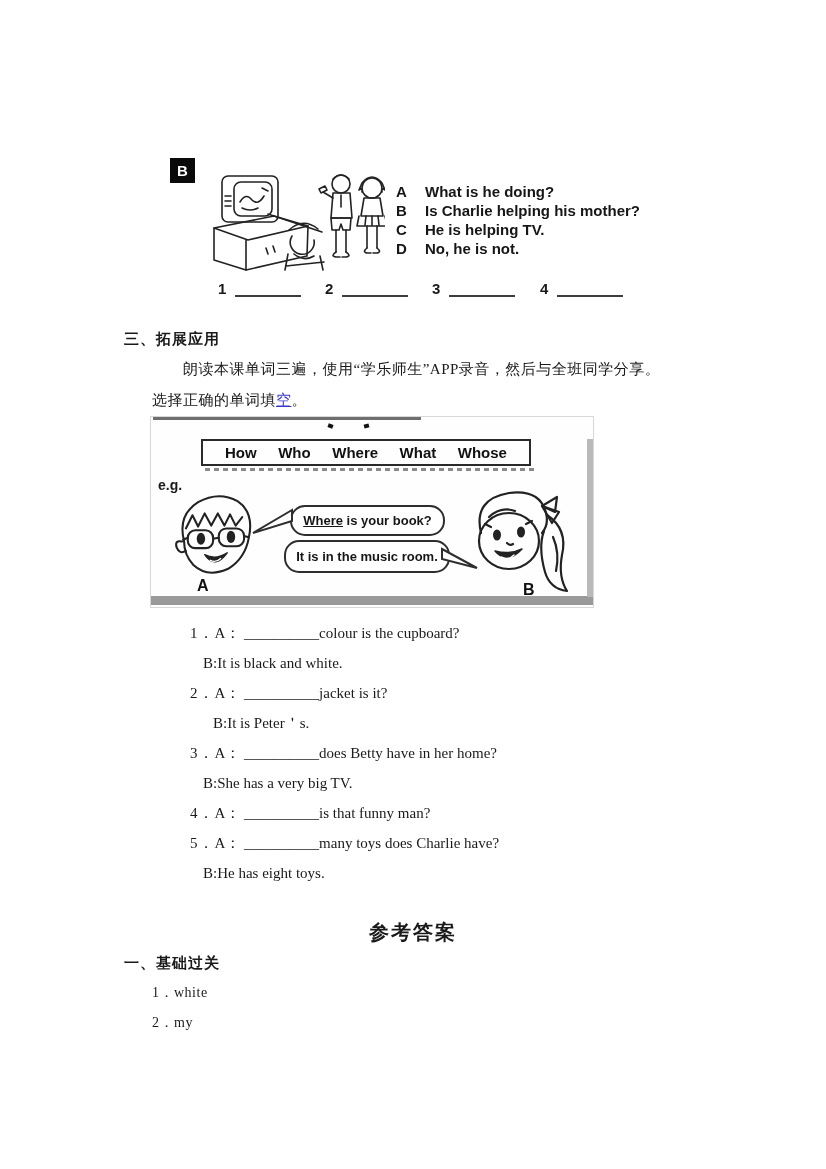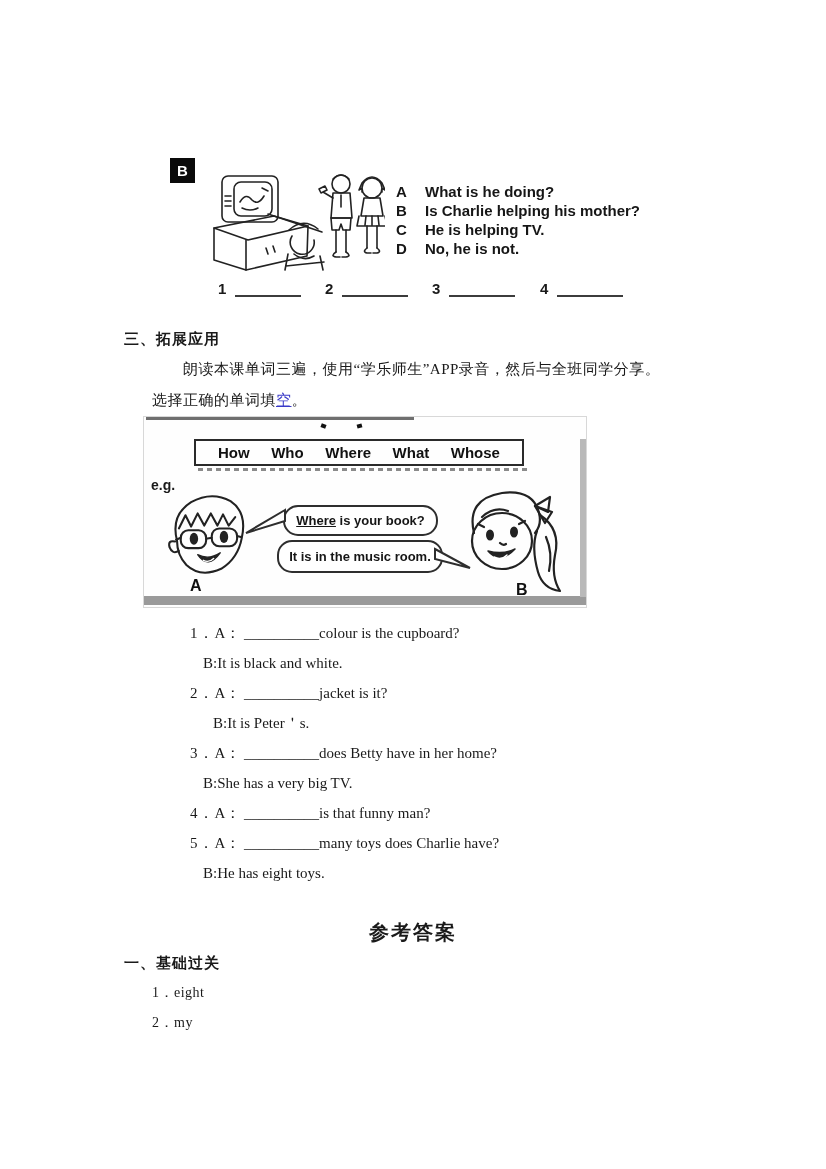--- a/index.html
+++ b/index.html
@@ -21,21 +21,21 @@
   .blank-line{display:inline-block;width:66px;border-bottom:2px solid #3c3c3c;margin-left:9px;height:14px;}
 
   
   .sec-heading{left:124px;top:330px;font-size:15px;font-weight:bold;letter-spacing:1px;}
   .para{left:152px;font-size:15px;letter-spacing:0.5px;}
   .p1{top:360px;padding-left:31px;}
   .p2{top:391px;text-align:right;}
   .word-link{color:#3a3ac8;text-decoration:underline;cursor:pointer;}
 
   
-  .scan{left:144px;top:417px;width:442px;height:190px;background:#fefefe;
+  .scan{left:151px;top:417px;width:442px;height:190px;background:#fefefe;
         box-shadow:0 0 0 1px #d8d8d8;}
   .scan-topbar{left:2px;top:0;width:268px;height:3px;background:#6f6f6f;}
   .tick{background:#111;width:5px;height:4px;}
   .t1{left:177px;top:7px;transform:rotate(20deg);}
   .t2{left:213px;top:7px;transform:rotate(-15deg);}
   .word-box{left:50px;top:22px;width:330px;height:27px;border:2px solid #2a2a2a;
             display:flex;align-items:center;justify-content:space-between;padding:0 22px;box-sizing:border-box;
             font-family:"Liberation Sans","DejaVu Sans",sans-serif;font-size:15px;font-weight:600;color:#111;}
   .word-hatch{left:54px;top:51px;width:332px;height:3px;
               background:repeating-linear-gradient(90deg,#8a8a8a 0 5px,transparent 5px 9px);}
@@ -234,15 +234,15 @@
 
   <div class="q-line"><span class="q-num">4．</span><span>A：</span> <span class="q-blank">__________</span><span>is that funny man?</span></div>
 
   <div class="q-line"><span class="q-num">5．</span><span>A：</span> <span class="q-blank">__________</span><span>many toys does Charlie have?</span></div>
   <div class="q-line q-b">B:He has eight toys.</div>
 </div>
 
 <div class="abs ans-title">参考答案</div>
 <div class="abs ans-sec">一、基础过关</div>
 <div class="abs ans-items">
-  <div class="ans-line"><span>1．</span><span>eight</span></div>
+  <div class="ans-line"><span>1．</span><span>white</span></div>
   <div class="ans-line"><span>2．</span><span>my</span></div>
 </div>
 
 </body></html>

